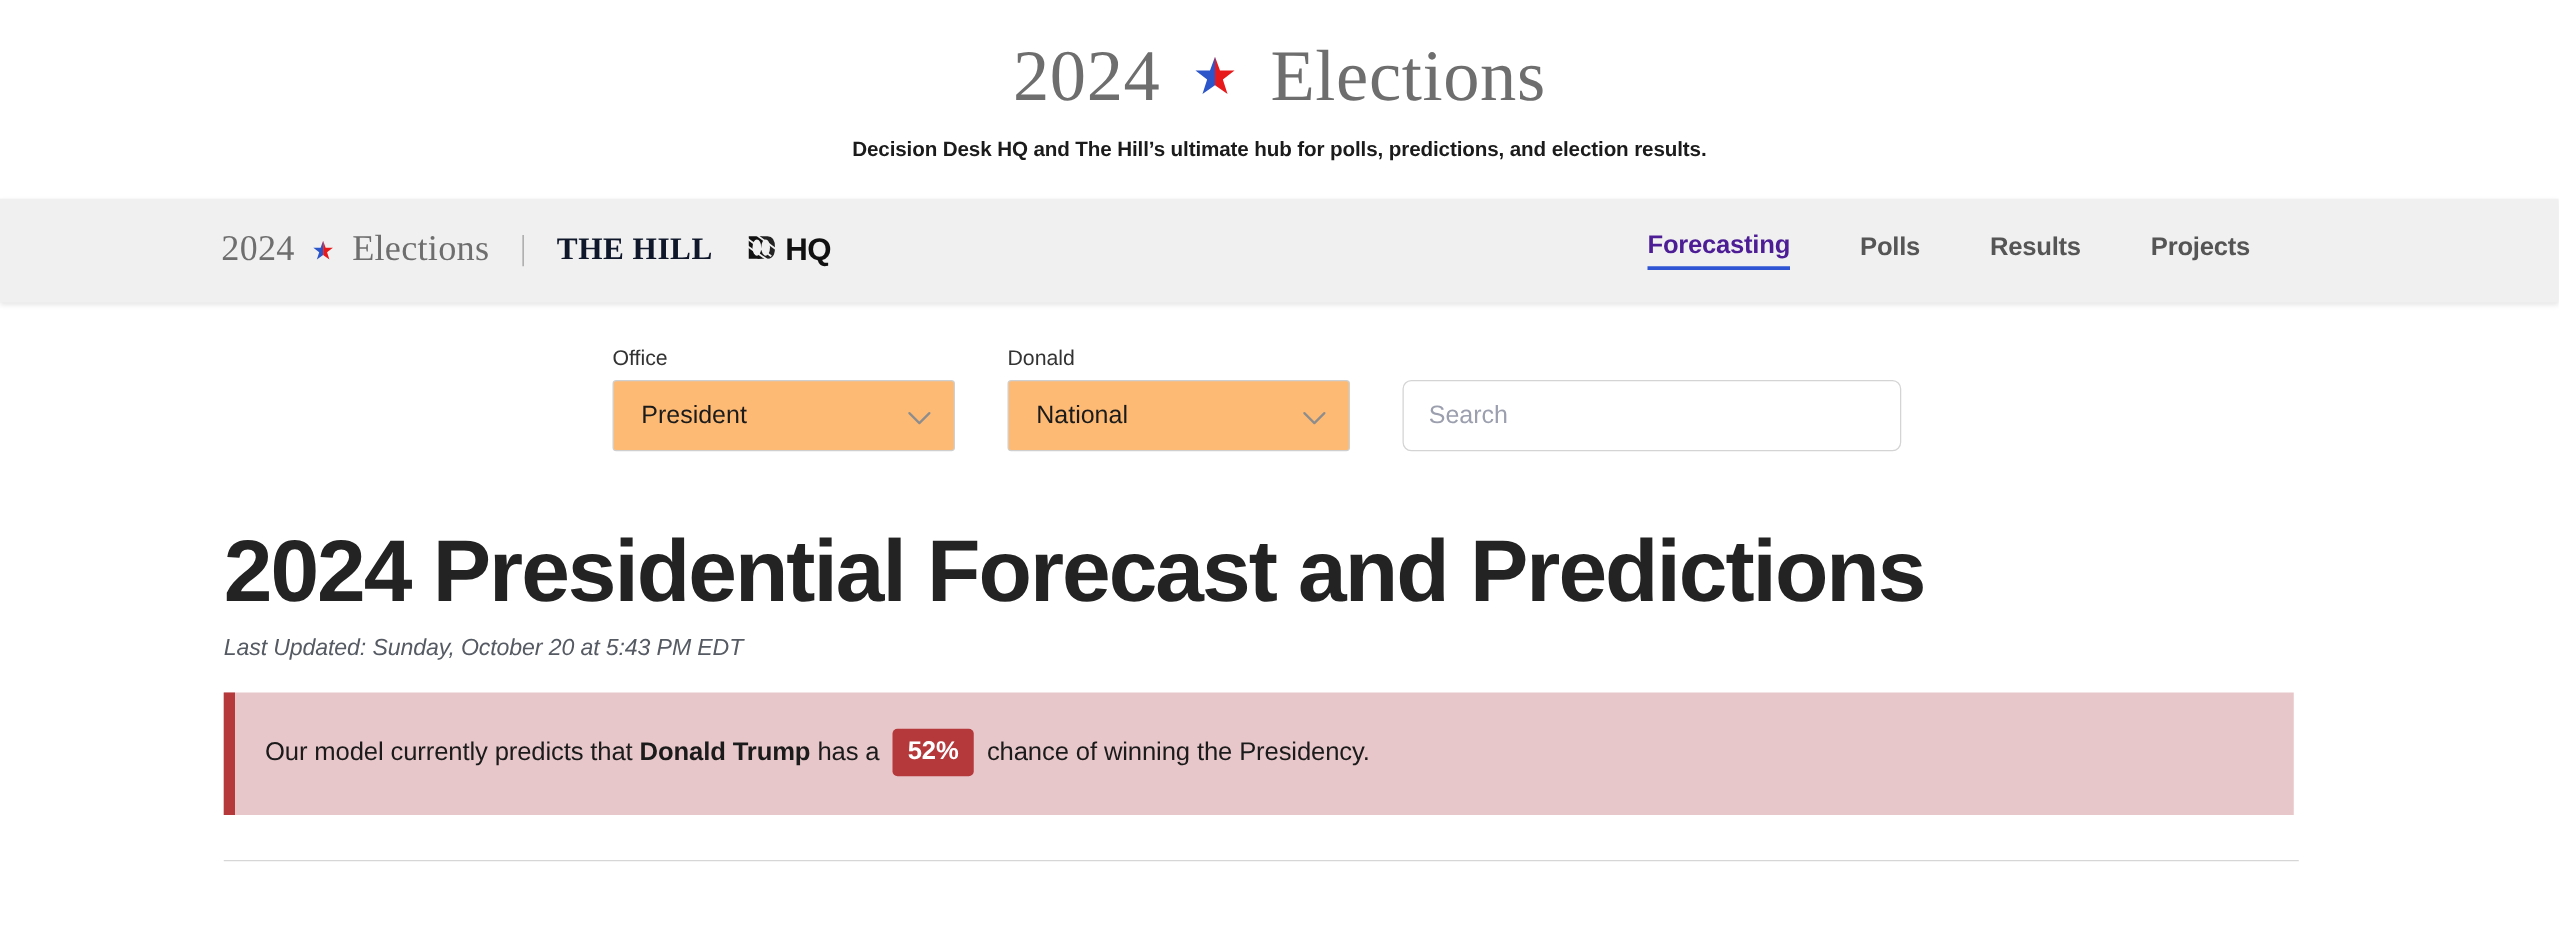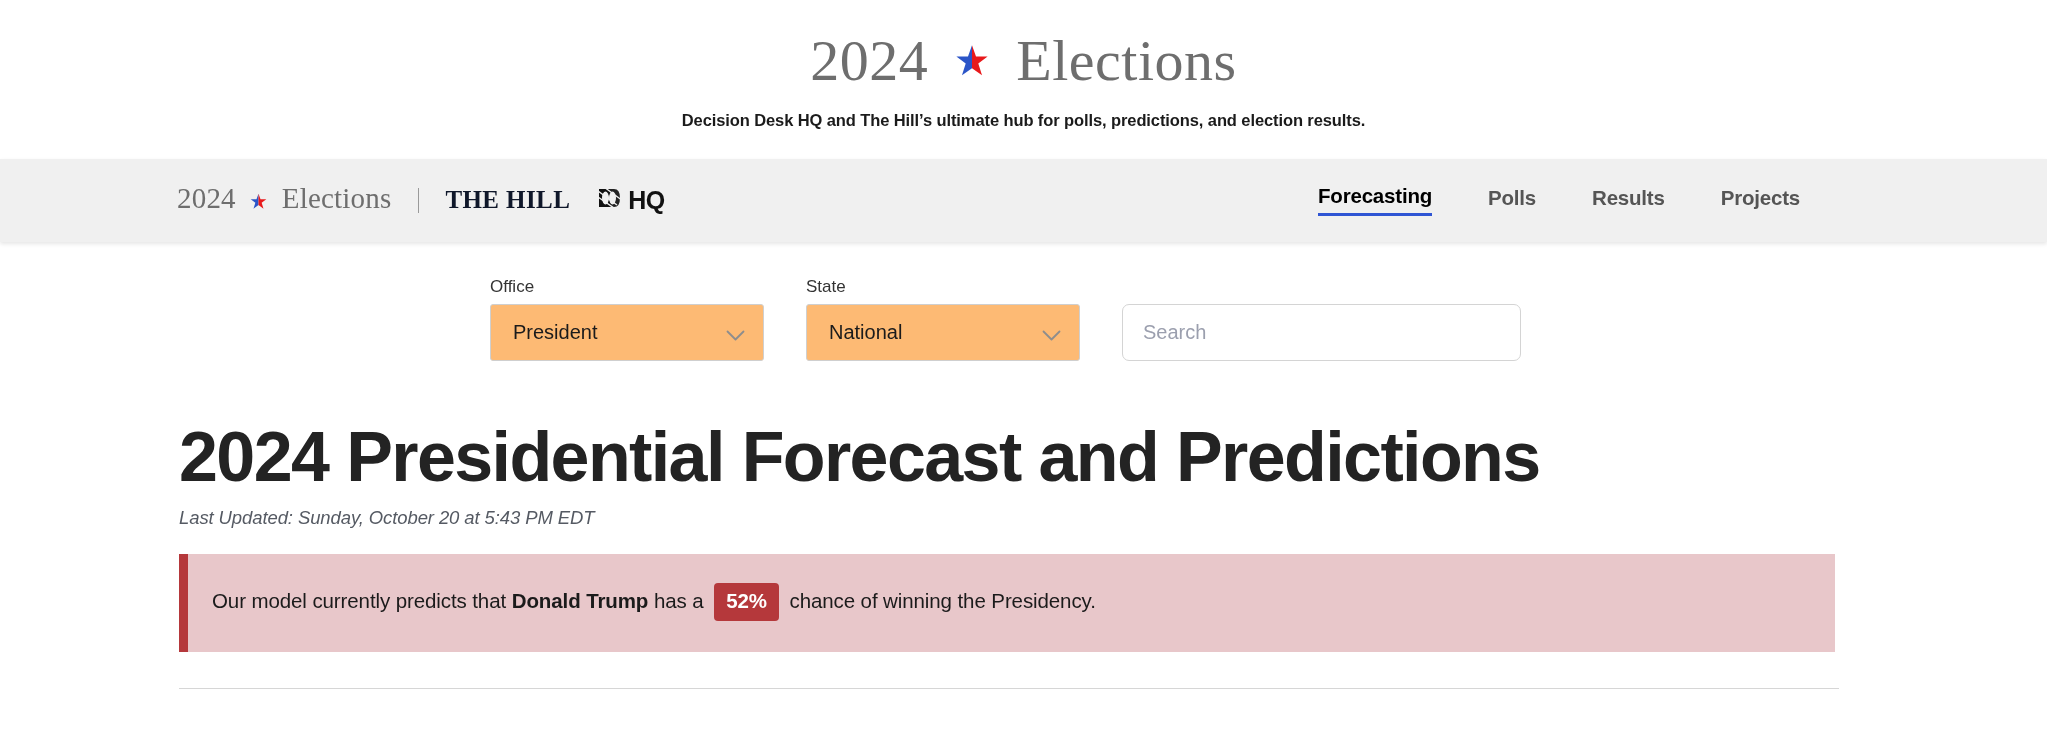--- a/index.html
+++ b/index.html
@@ -113,21 +113,21 @@
   .nav-link {
     font-size: 20.5px;
     font-weight: bold;
     color: #555555;
     white-space: nowrap;
     padding-bottom: 5px;
     cursor: pointer;
     letter-spacing: -0.2px;
   }
   .nav-link.active {
-    color: #000000;
+    color: #4c1d95;
     border-bottom: 3px solid #2f55d4;
   }
 
   
   .content {
     padding-left: 179px;
     box-sizing: border-box;
   }
   .filters {
     display: flex;
@@ -315,21 +315,21 @@
         <span class="select-value">President</span>
         <span class="chev">
           <svg width="19" height="11" viewBox="0 0 19 11">
               <path d="M1.5 1.5 L9.5 9.5 L17.5 1.5" stroke="#8d8d8d" stroke-width="1.8" fill="none" stroke-linecap="round" stroke-linejoin="round"></path>
             </svg>
         </span>
       </div>
     </div>
 
     <div class="field field-state">
-      <div class="field-label">State</div>
+      <div class="field-label">Donald</div>
       <div class="select-box">
         <span class="select-value">National</span>
         <span class="chev">
           <svg width="19" height="11" viewBox="0 0 19 11">
               <path d="M1.5 1.5 L9.5 9.5 L17.5 1.5" stroke="#8d8d8d" stroke-width="1.8" fill="none" stroke-linecap="round" stroke-linejoin="round"></path>
             </svg>
         </span>
       </div>
     </div>
 

